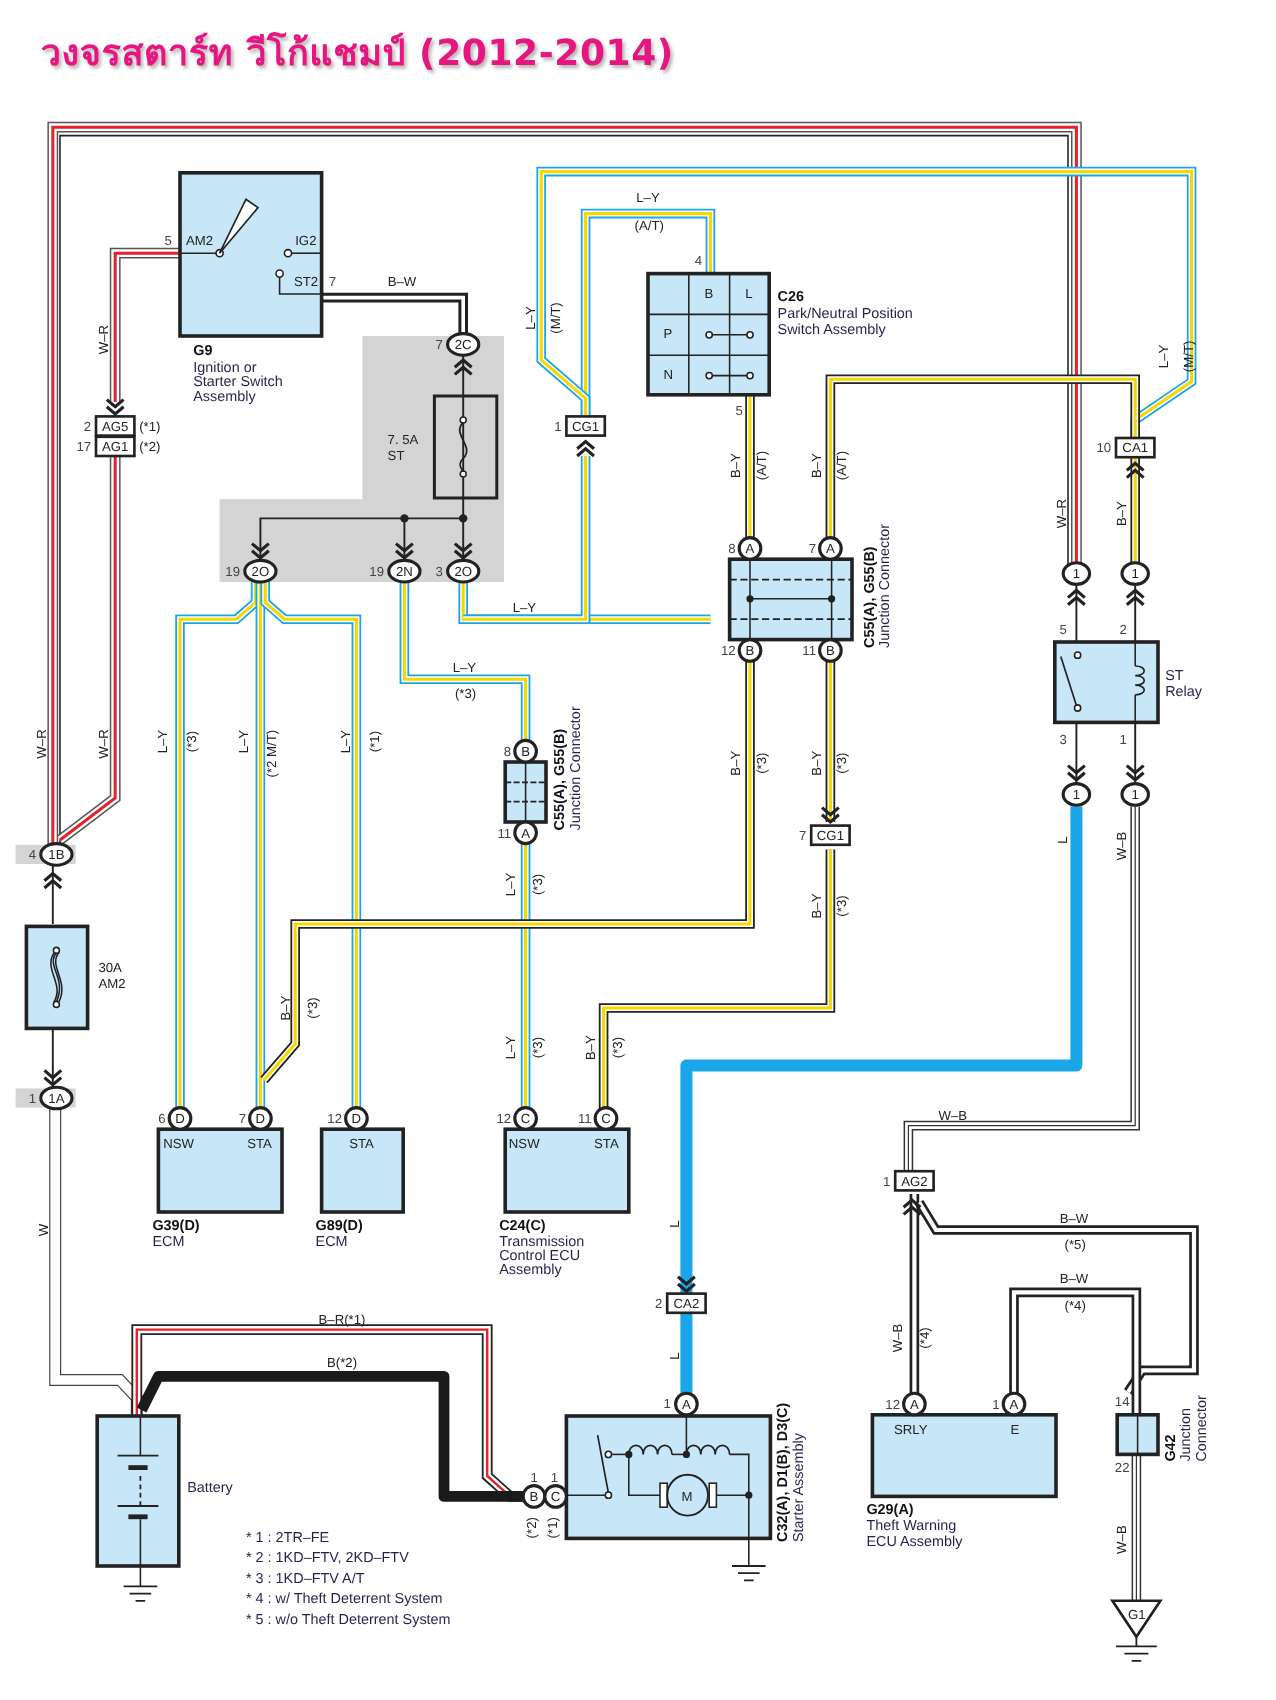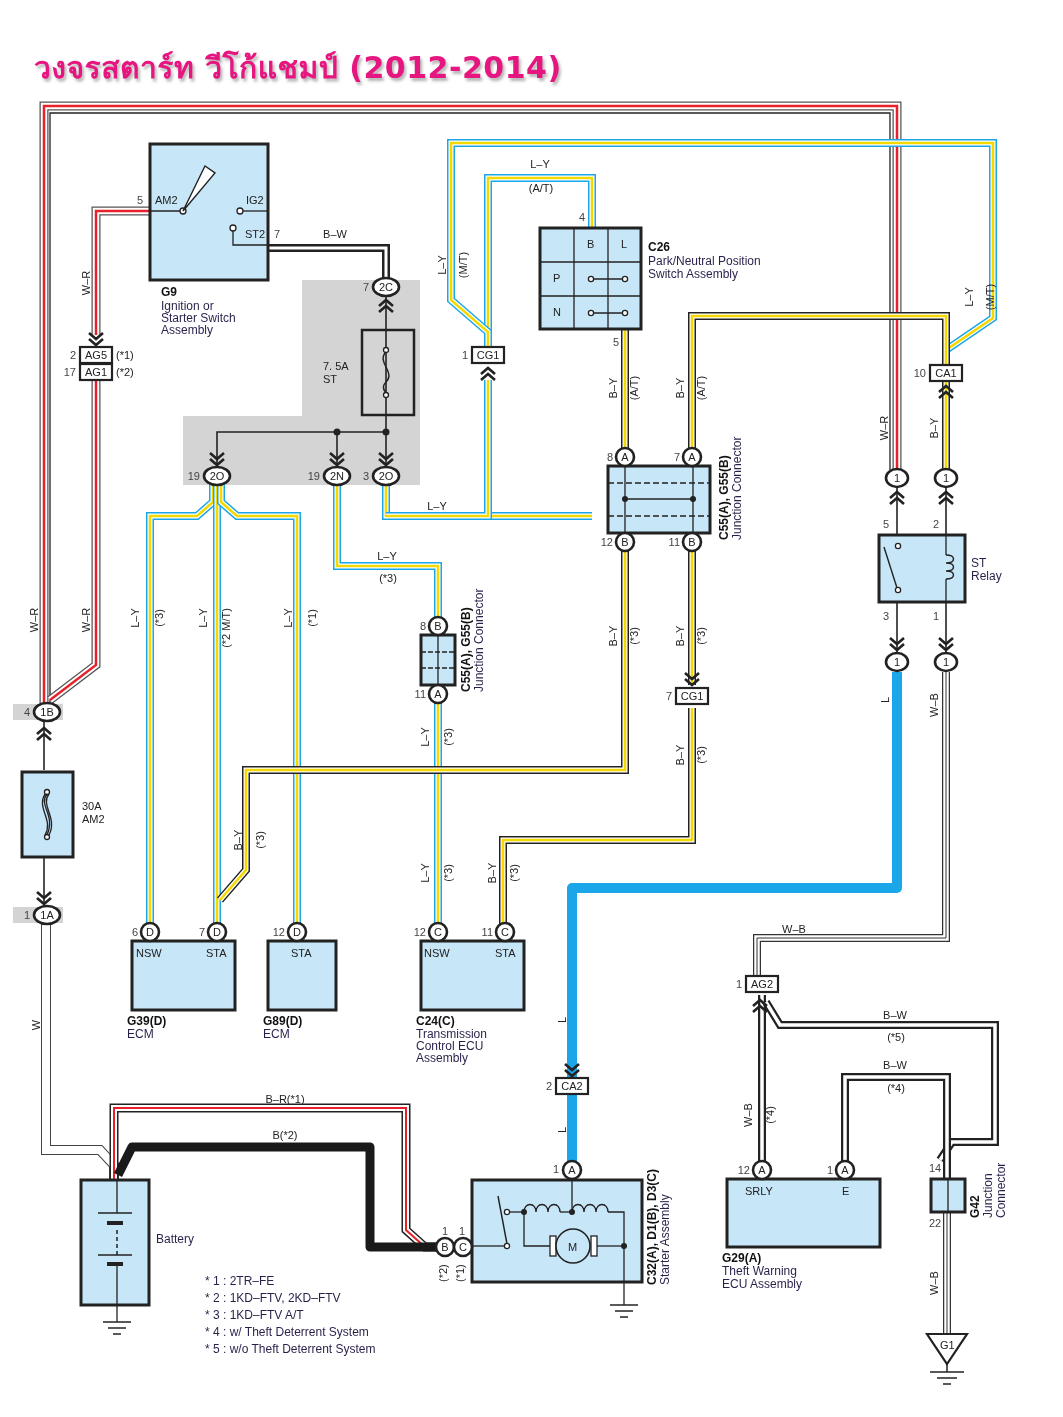--- a/index.html
+++ b/index.html
@@ -1,18 +1,18 @@
 <!DOCTYPE html>
 <html><head>
 <meta charset="utf-8">
 <style>
   html, body { margin: 0; padding: 0; background: #ffffff; }
   body { width: 1063px; height: 1417px; position: relative; overflow: hidden; font-family: "Liberation Sans", sans-serif; }
   .title {
-    position: absolute; left: 34px; top: 44px;
+    position: absolute; left: 34px; top: 20px;
     font-family: "DejaVu Sans", sans-serif; font-weight: bold; font-size: 30px;
     color: #e6157f; text-shadow: 2px 3px 3px rgba(120,120,120,0.55);
     letter-spacing: 0.5px;
   }
   svg#diagram { position: absolute; left: 0; top: 0; }
   svg text { font-family: "Liberation Sans", sans-serif; fill: #222; }
   .lbl { font-size: 11px; }
   .pin { font-size: 11px; fill: #444; }
   .bold { font-weight: bold; font-size: 12px; fill: #111; }
   .desc { font-size: 12px; fill: #2a1f4a; }

